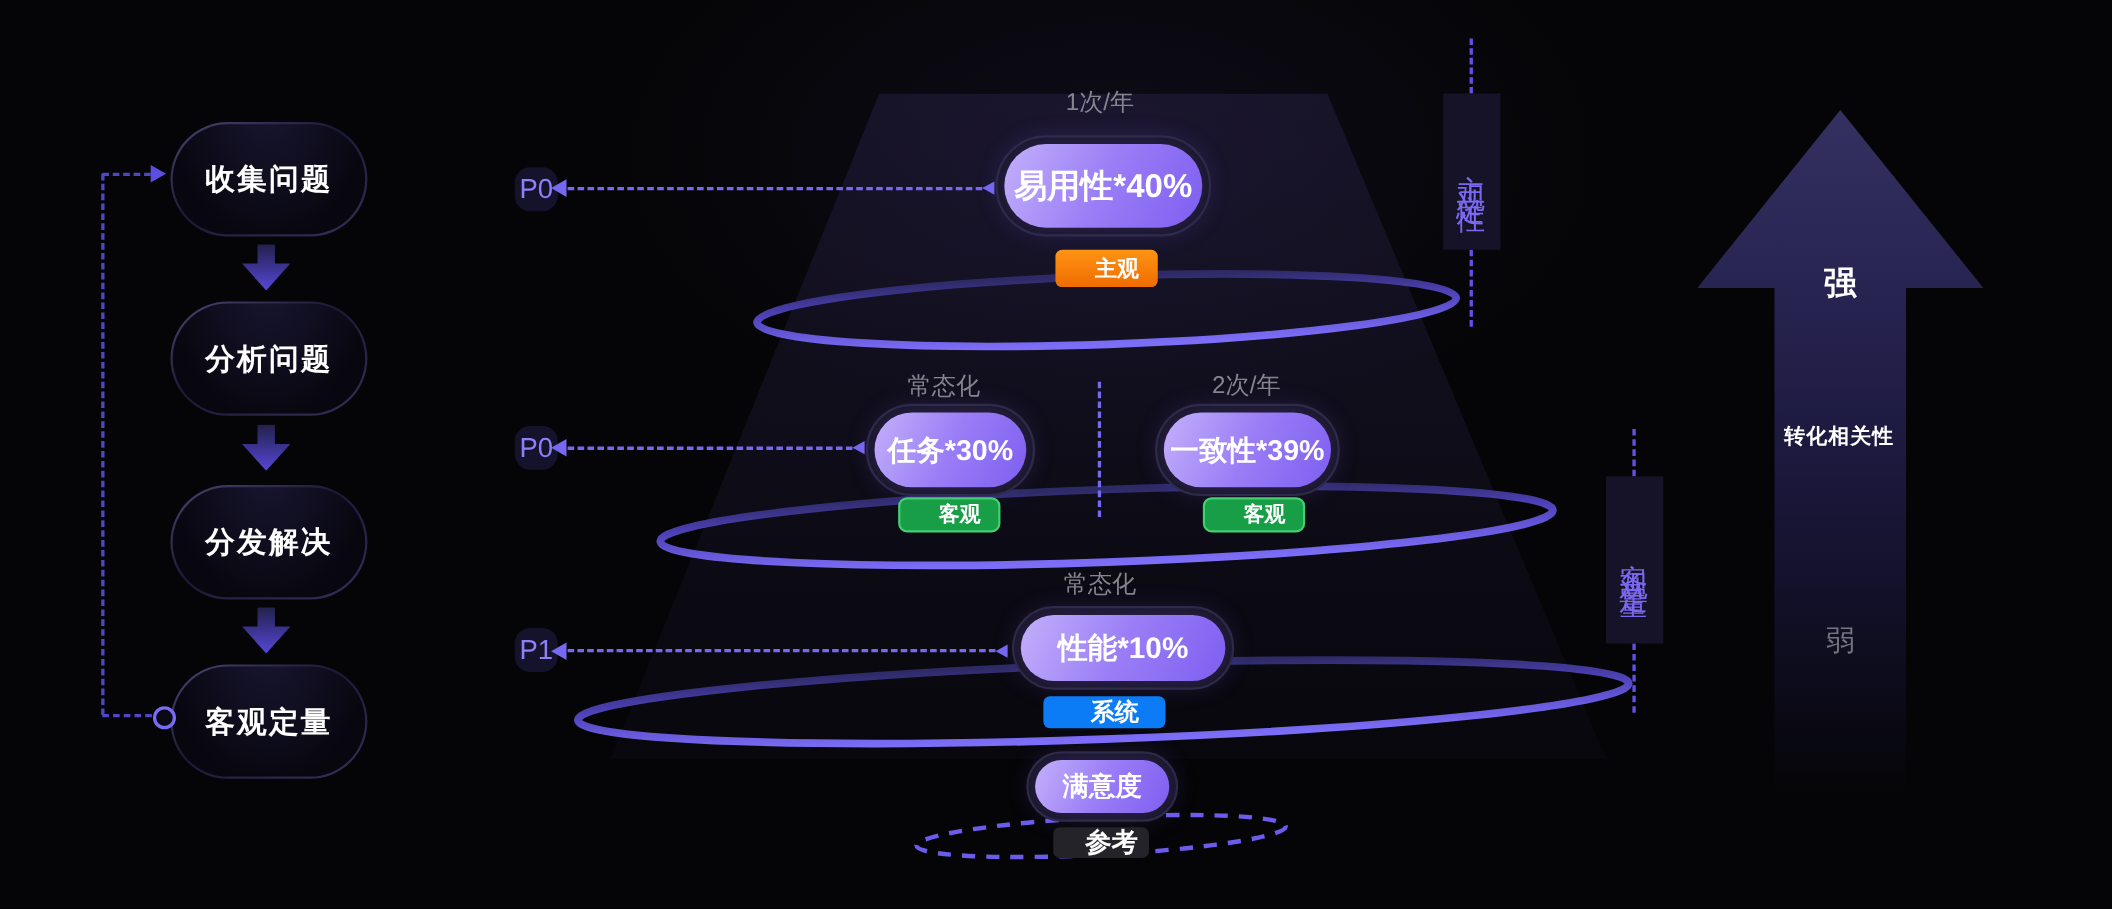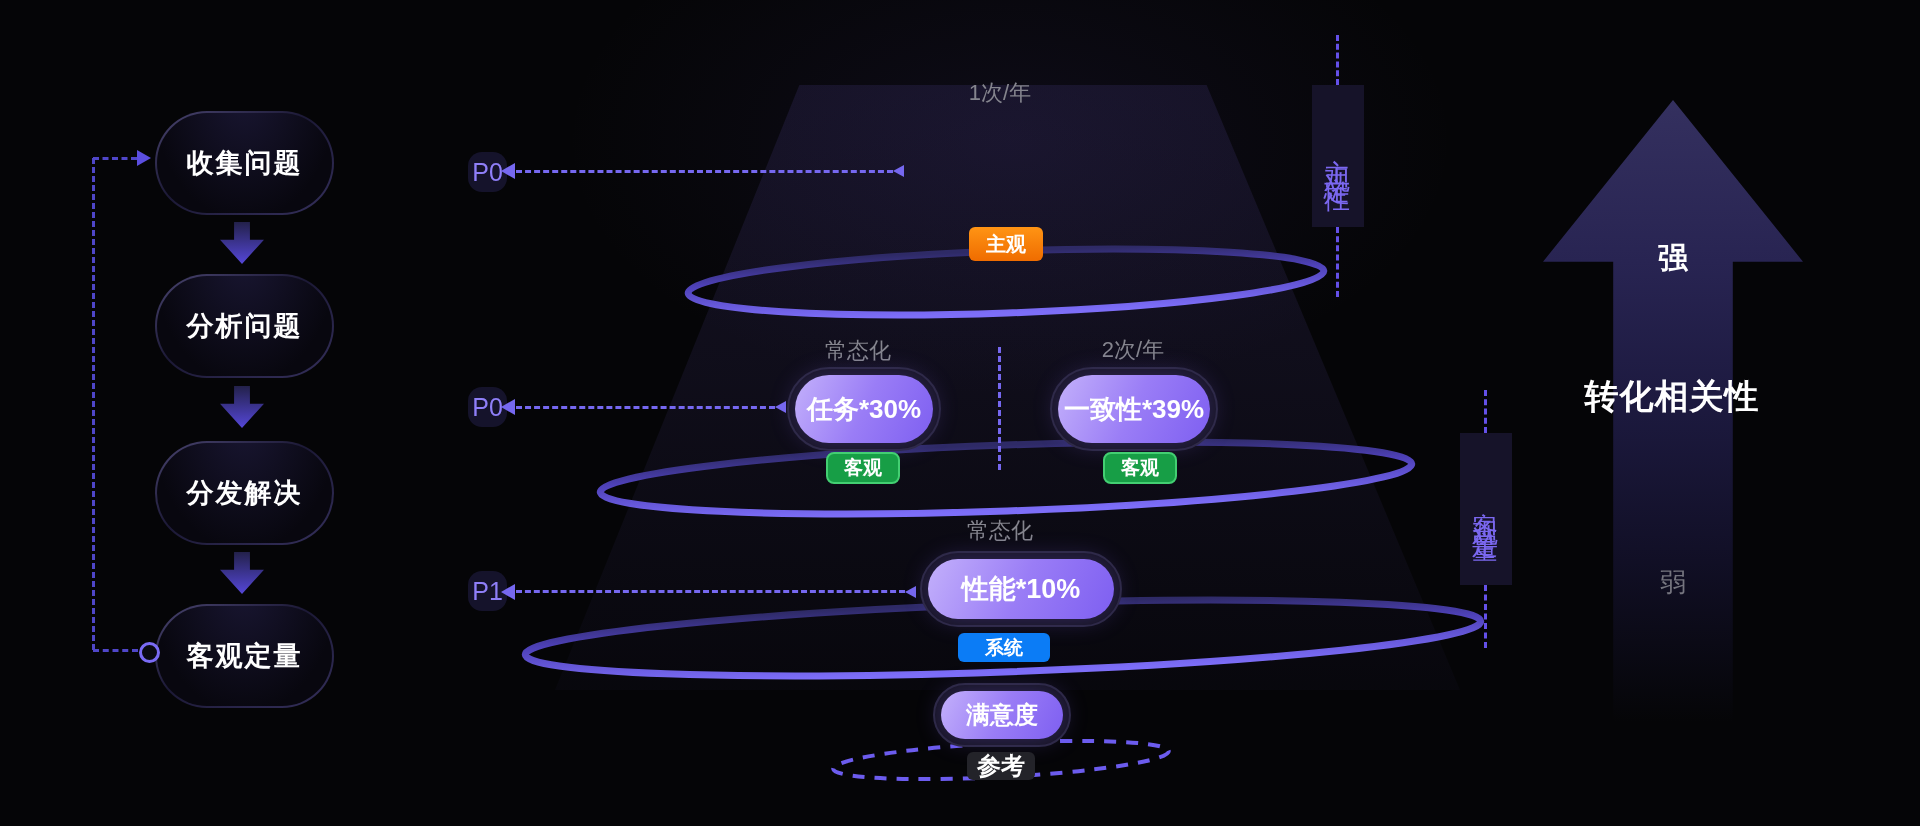--- a/index.html
+++ b/index.html
@@ -37,21 +37,21 @@
              border-bottom:8px solid transparent;border-right:14px solid #7668f0;z-index:3;}
   .conn-tail{position:absolute;width:0;height:0;border-top:6px solid transparent;
              border-bottom:6px solid transparent;border-right:11px solid #7668f0;z-index:3;}
   
   .freq{position:absolute;transform:translate(-50%,-50%);color:#85858e;font-size:22px;white-space:nowrap;z-index:3;}
   .tier-pill{position:absolute;border-radius:60px;padding:6px;background:#14121f;border:2px solid #29263d;z-index:3;}
   .tier-pill .in{width:100%;height:100%;border-radius:50px;display:flex;align-items:center;justify-content:center;
                  background:linear-gradient(115deg,#c3b0fb 0%,#9a7df6 50%,#7e5ff1 100%);
                  box-shadow:0 0 26px rgba(130,100,245,0.30);color:#fff;font-weight:bold;}
   .badge{position:absolute;transform:translateX(-50%);border-radius:6px;color:#fff;font-weight:bold;
-         display:flex;align-items:center;justify-content:center;z-index:4;white-space:nowrap;}
+         display:flex;align-items:center;justify-content:center;z-index:4;white-space:nowrap;padding-left:19px;}
   .sep{position:absolute;border-left:3px dashed #7668f0;z-index:3;}
   
   .vblock{position:absolute;width:52px;background:rgba(24,21,44,0.92);display:flex;align-items:center;
           justify-content:center;z-index:3;}
   .vblock span{writing-mode:vertical-rl;color:#7b68f0;font-size:26px;letter-spacing:9px;}
   .vdash{position:absolute;border-left:3px dashed #6450e8;z-index:2;}
   
   .big-arrow{position:absolute;left:1543px;top:100px;width:260px;height:622px;z-index:1;
              clip-path:polygon(50% 0,100% 26%,73% 26%,73% 100%,27% 100%,27% 26%,0 26%);
              background:linear-gradient(180deg,#34305f 0%,#282452 26%,#1d1a40 48%,#121028 72%,rgba(10,9,20,0) 100%);}
@@ -115,50 +115,53 @@
 
   <div class="conn-head" style="left:501px;top:584px"></div>
   <div class="conn" style="left:516px;top:590px;width:389px"></div>
   <div class="conn-tail" style="left:905px;top:586px"></div>
 
   <div class="freq" style="left:1000px;top:93px">1次/年</div>
   <div class="freq" style="left:858px;top:351px">常态化</div>
   <div class="freq" style="left:1133px;top:350px">2次/年</div>
   <div class="freq" style="left:1000px;top:531px">常态化</div>
 
+  <div class="tier-pill" style="left:905px;top:123px;width:180px;height:76px">
+    <div class="in" style="font-size:30px">易用性*40%</div>
+  </div>
   <div class="tier-pill" style="left:787px;top:367px;width:138px;height:68px">
     <div class="in" style="font-size:26px">任务*30%</div>
   </div>
   <div class="tier-pill" style="left:1050px;top:367px;width:152px;height:68px">
     <div class="in" style="font-size:26px">一致性*39%</div>
   </div>
   <div class="tier-pill" style="left:920px;top:551px;width:186px;height:60px">
     <div class="in" style="font-size:27px">性能*10%</div>
   </div>
   <div class="tier-pill" style="left:933px;top:683px;width:122px;height:48px">
     <div class="in" style="font-size:24px">满意度</div>
   </div>
 
   <div class="sep" style="left:998px;top:347px;height:123px"></div>
 
   <div class="badge" style="left:1006px;top:227px;width:74px;height:34px;font-size:20px;background:linear-gradient(180deg,#ff9414,#ef6c00)">主观</div>
   <div class="badge" style="left:863px;top:452px;width:70px;height:28px;font-size:19px;background:#179e46;border:2px solid #43cf72;border-radius:8px">客观</div>
   <div class="badge" style="left:1140px;top:452px;width:70px;height:28px;font-size:19px;background:#179e46;border:2px solid #43cf72;border-radius:8px">客观</div>
-  <div class="badge" style="left:1004px;top:633px;width:92px;height:29px;font-size:19px;background:#0b7cf6">系统</div>
+  <div class="badge" style="left:1004px;top:633px;width:92px;height:29px;font-size:22px;background:#0b7cf6">系统</div>
   <div class="badge" style="left:1001px;top:752px;width:68px;height:28px;font-size:24px;background:#232329">参考</div>
 
   <div class="vdash" style="left:1336px;top:35px;height:50px"></div>
   <div class="vblock" style="left:1312px;top:85px;height:142px">
     <span>主观定性</span>
   </div>
   <div class="vdash" style="left:1336px;top:227px;height:70px"></div>
 
   <div class="vdash" style="left:1484px;top:390px;height:43px"></div>
   <div class="vblock" style="left:1460px;top:433px;height:152px">
     <span>客观定量</span>
   </div>
   <div class="vdash" style="left:1484px;top:585px;height:63px"></div>
 
   <div class="big-arrow"></div>
   <div class="arrow-label" style="left:1673px;top:258px;color:#fff;font-size:30px;font-weight:bold">强</div>
-  <div class="arrow-label" style="left:1672px;top:397px;color:#fff;font-size:34px;font-weight:bold;letter-spacing:1px">转化相关性</div>
+  <div class="arrow-label" style="left:1672px;top:397px;color:#fff;font-size:19px;font-weight:bold;letter-spacing:1px">转化相关性</div>
   <div class="arrow-label" style="left:1673px;top:582px;color:#75757f;font-size:26px">弱</div>
 </div>
 
 </body></html>

